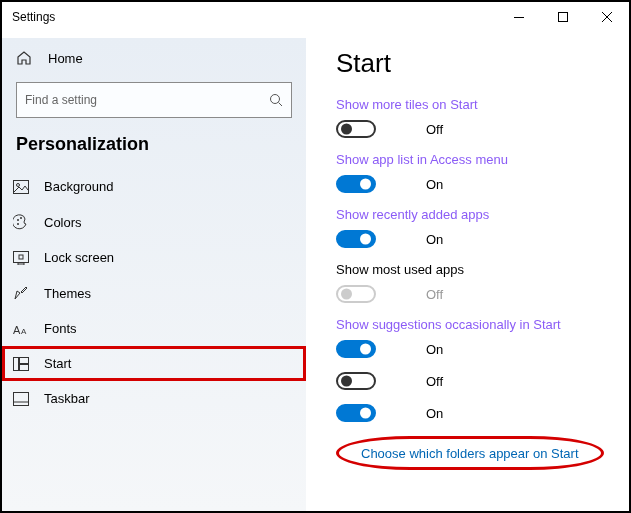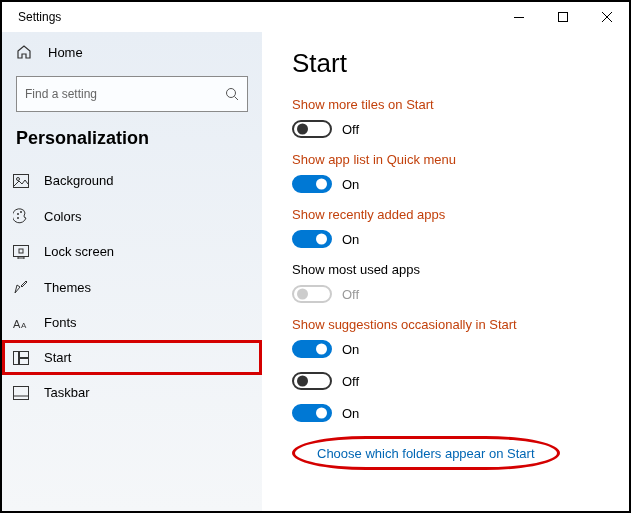--- a/index.html
+++ b/index.html
@@ -1,36 +1,36 @@
 <!DOCTYPE html>
 <html><head>
 <meta charset="utf-8">
 <style>
 * { margin: 0; padding: 0; box-sizing: border-box; font-family: "Segoe UI", Arial, sans-serif; }
 body { width: 631px; height: 513px; border: 2px solid #000; background: #fff; overflow: hidden; position: relative; }
-.titlebar { height: 30px; display: flex; align-items: center; padding-left: 16px; font-size: 12px; position: relative; }
+.titlebar { height: 30px; display: flex; align-items: center; padding-left: 10px; font-size: 12px; position: relative; }
 .titlebar-ctrls { position: absolute; right: 0; top: 0; display: flex; }
 .titlebar-ctrls div { width: 44px; height: 30px; display: flex; align-items: center; justify-content: center; font-size: 11px; }
 .main { display: flex; height: calc(100% - 30px); }
-.sidebar { width: 260px; background: linear-gradient(to bottom, #e8eef5 0%, #f5f7f9 100%); padding: 4px 0; }
+.sidebar { width: 304px; background: linear-gradient(to bottom, #e8eef5 0%, #f5f7f9 100%); padding: 4px 0; margin-top: 6px; }
 .home-row { display: flex; align-items: center; padding: 8px 14px; margin-bottom: 8px; font-size: 13px; cursor: pointer; }
 .home-row .icon { width: 18px; margin-right: 14px; display: flex; }
 .search-wrap { margin: 0 14px 16px 14px; }
 .search { background: #fbfdff; border: 1px solid #8a8a8a; height: 30px; display: flex; align-items: center; padding: 17px 8px; font-size: 12px; color: #666; position: relative; }
 .search .mag { position: absolute; right: 8px; top: 50%; transform: translateY(-50%); }
 .section-label { font-size: 18px; font-weight: 600; padding: 0 14px 14px 14px; }
 .nav-item { display: flex; align-items: center; padding: 10px 10px; font-size: 13px; cursor: pointer; }
 .nav-item .icon { width: 18px; margin-right: 14px; display: flex; align-items: center; justify-content: center; }
 .nav-item.selected { outline: 3px solid #d40000; outline-offset: -3px; }
 .content { flex: 1; padding: 16px 22px 8px 30px; overflow-y: auto; }
 .page-title { font-size: 26px; font-weight: 400; margin-bottom: 18px; }
 .setting { margin-bottom: 14px; }
-.setting-label { font-size: 13px; margin-bottom: 8px; color: #c2410c; }
+.setting-label { font-size: 13px; margin-bottom: 8px; color: #8b5cf6; }
 .setting-label.disabled { color: #000000; }
-.toggle-row { display: flex; align-items: center; }
+.toggle-row { display: flex; align-items: center; gap: 40px; }
 .toggle { width: 40px; height: 18px; border-radius: 10px; position: relative; margin-right: 10px; }
 .toggle .knob { width: 11px; height: 11px; border-radius: 50%; position: absolute; top: 50%; transform: translateY(-50%); }
 .toggle.off { border: 2px solid #333; background: #fff; }
 .toggle.off .knob { background: #333; left: 3px; }
 .toggle.on { background: #0078d4; border: 2px solid #0078d4; }
 .toggle.on .knob { background: #fff; right: 3px; }
 .toggle.disabled { border: 2px solid #ccc; background: #fff; }
 .toggle.disabled .knob { background: #ccc; left: 3px; }
 .state-text { font-size: 13px; }
 .state-text.disabled { color: #999; }
@@ -162,21 +162,21 @@
       <div class="setting-label">Show more tiles on Start</div>
       <div class="toggle-row">
         <div class="toggle off">
             <div class="knob"></div>
           </div>
         <span class="state-text">Off</span>
       </div>
     </div>
 
     <div class="setting">
-      <div class="setting-label">Show app list in Quick menu</div>
+      <div class="setting-label">Show app list in Access menu</div>
       <div class="toggle-row">
         <div class="toggle on">
             <div class="knob"></div>
           </div>
         <span class="state-text">On</span>
       </div>
     </div>
 
     <div class="setting">
       <div class="setting-label">Show recently added apps</div>

